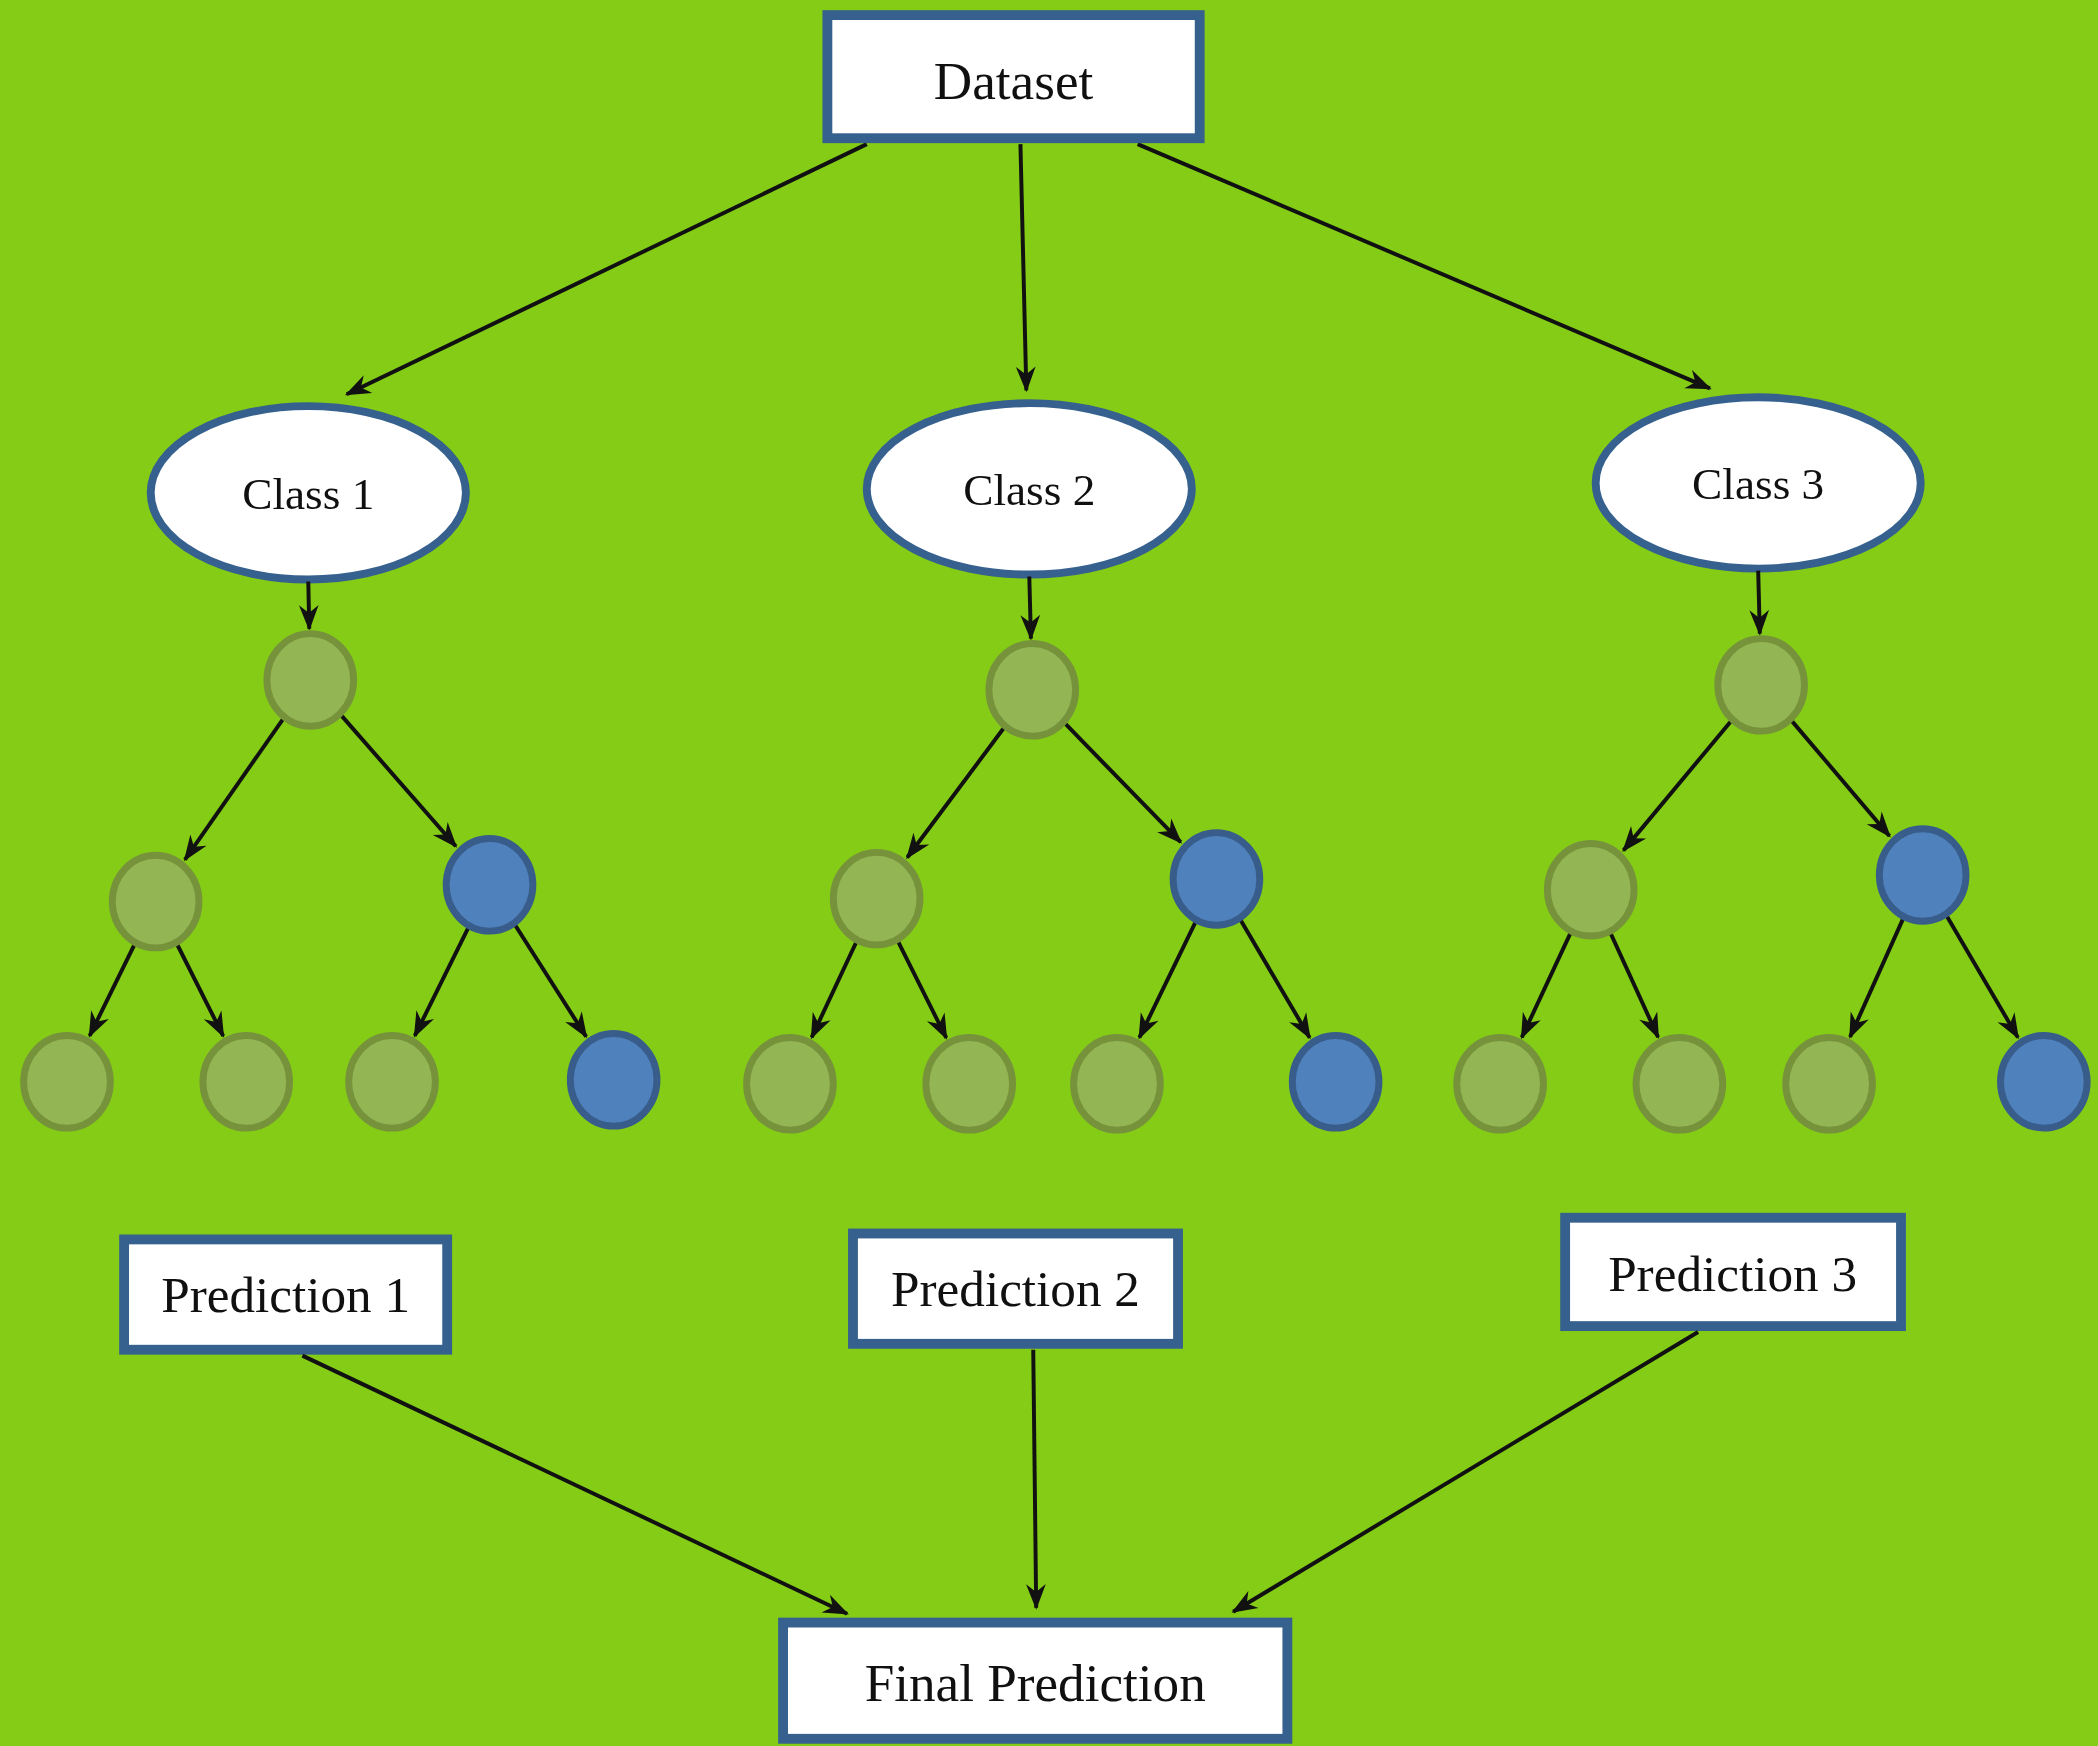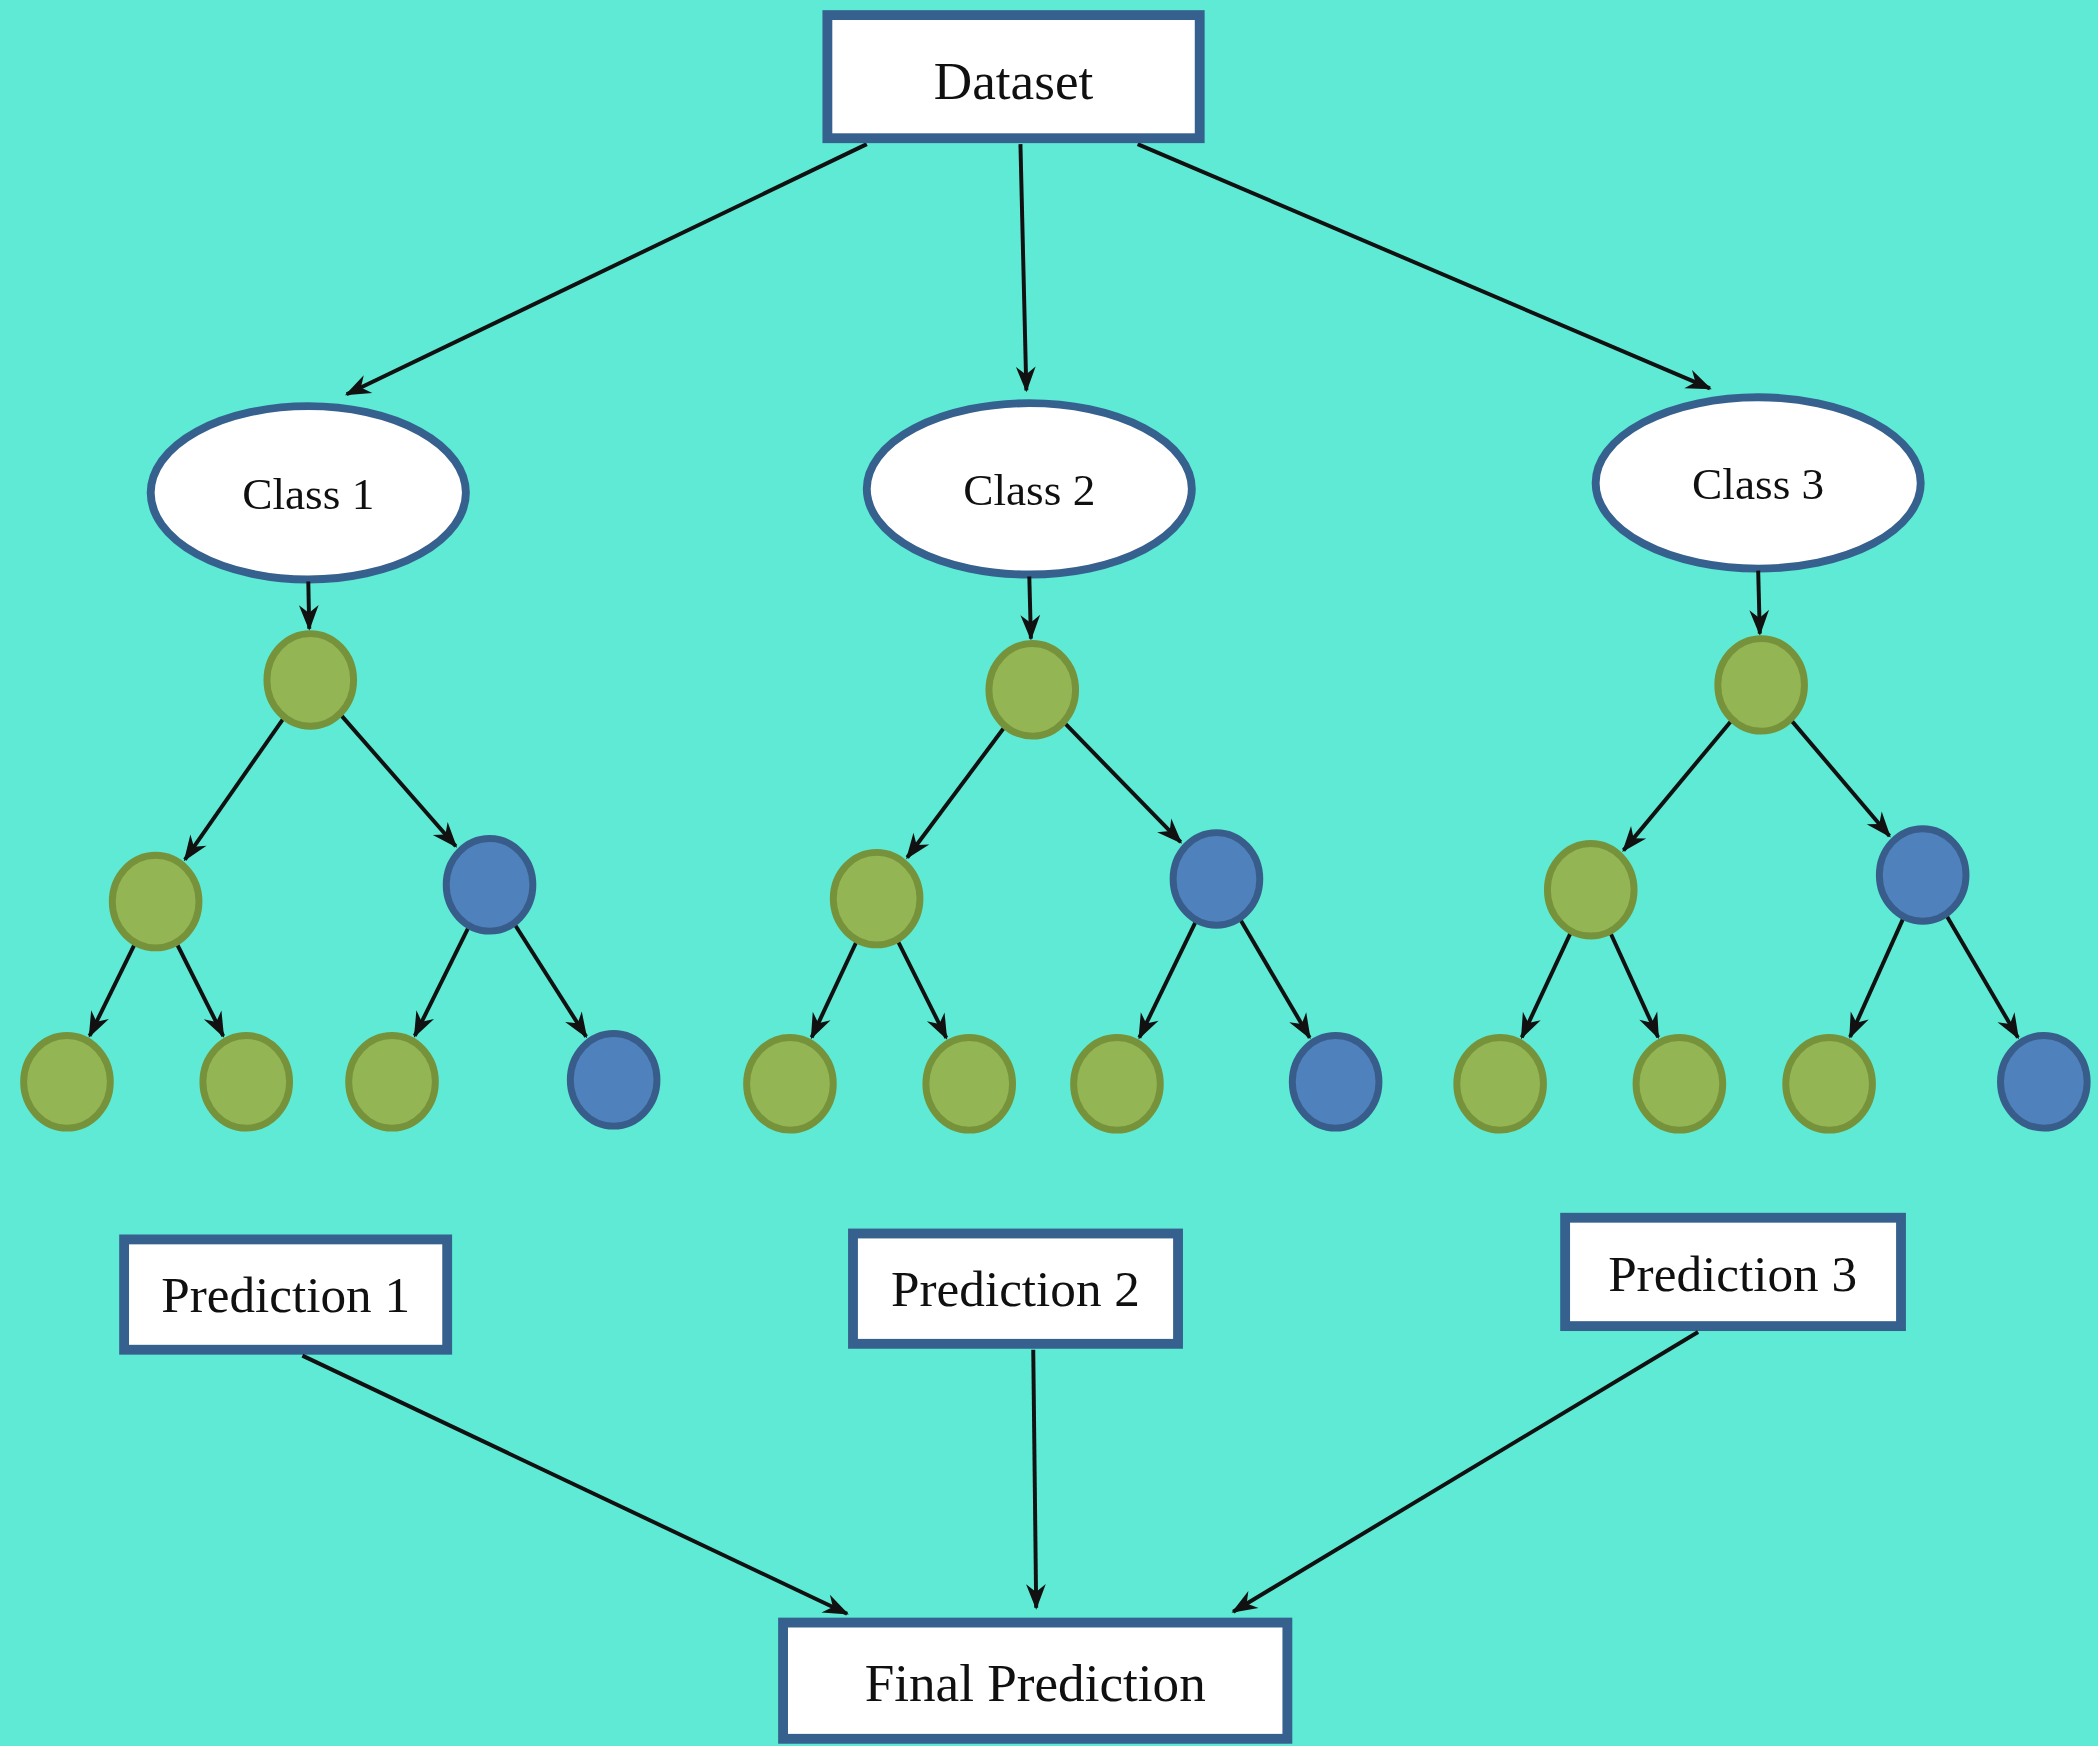--- a/index.html
+++ b/index.html
@@ -1,20 +1,20 @@
 <!DOCTYPE html>
 <html><head>
 <meta charset="utf-8">
 <style>
   html, body { margin: 0; padding: 0; background: #ffffff; }
   .canvas {
     position: relative;
     width: 2098px;
     height: 1747px;
-    background: #5eead4;
+    background: #84cc16;
     overflow: hidden;
   }
   svg { display: block; width: 100%; height: 100%; }
   text {
     font-family: "Liberation Serif", "DejaVu Serif", serif;
     fill: #101010;
     text-anchor: middle;
   }
   .dataset-label   { font-size: 54px; }
   .class-label     { font-size: 46px; }

